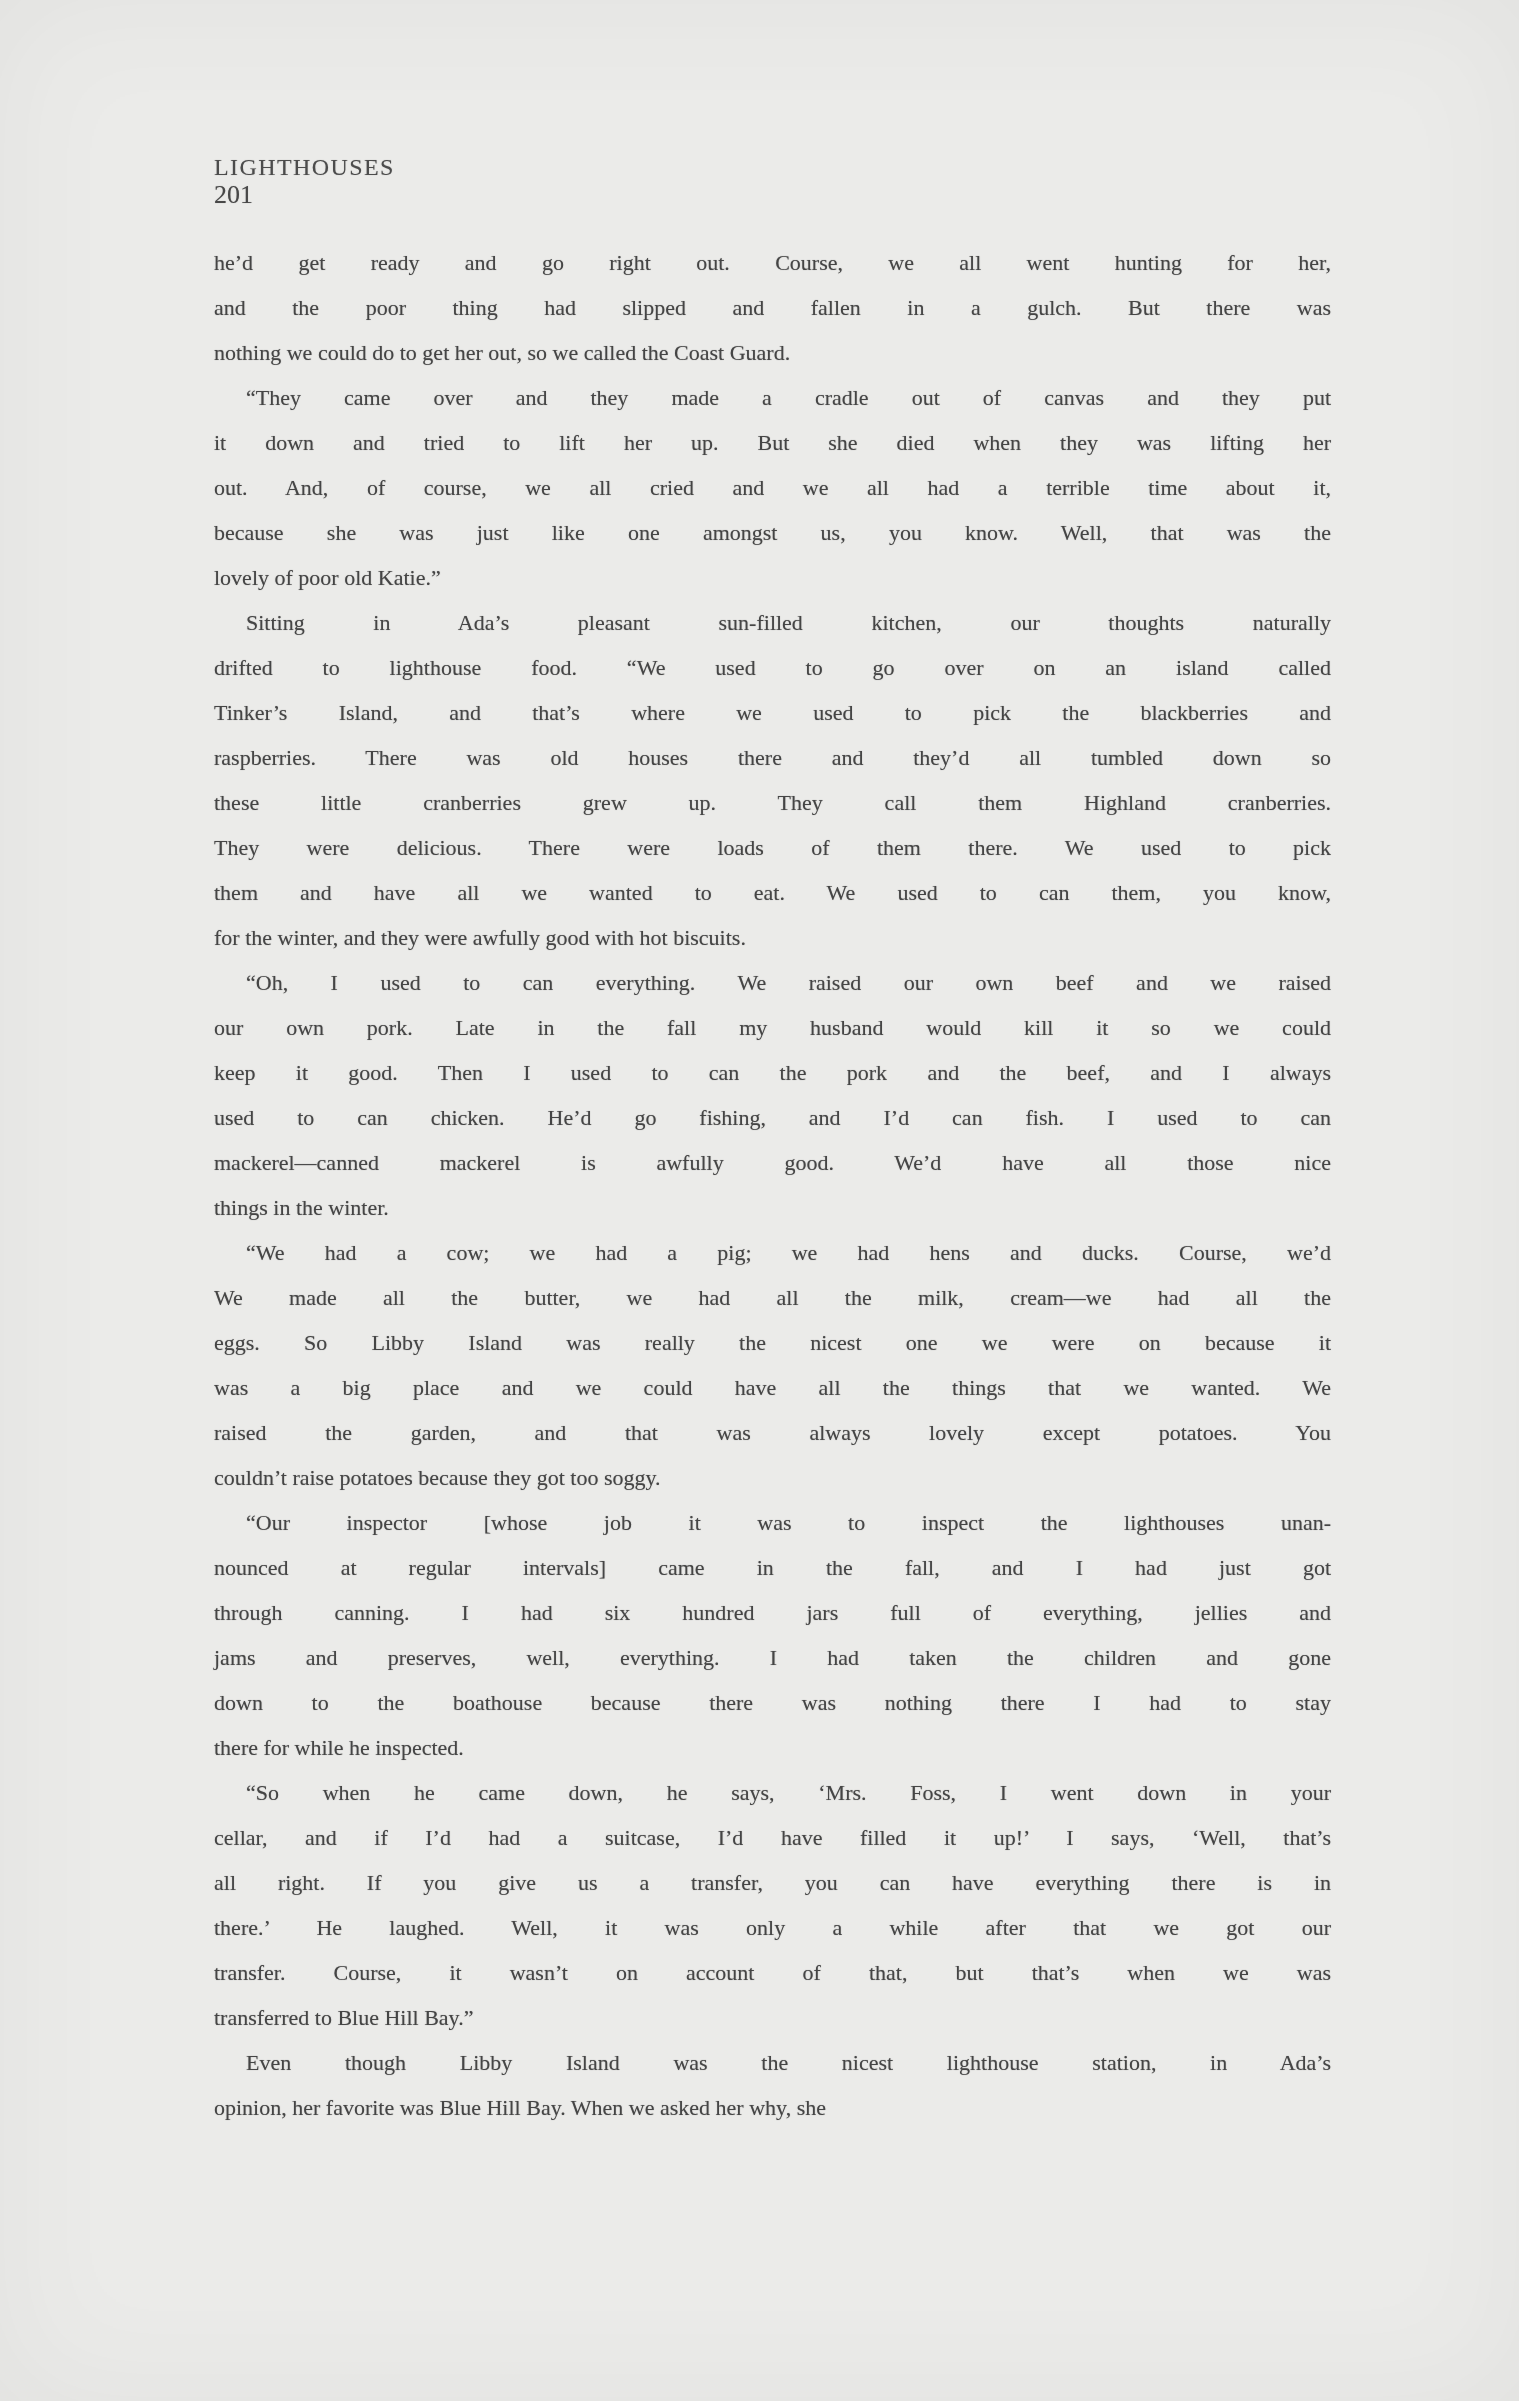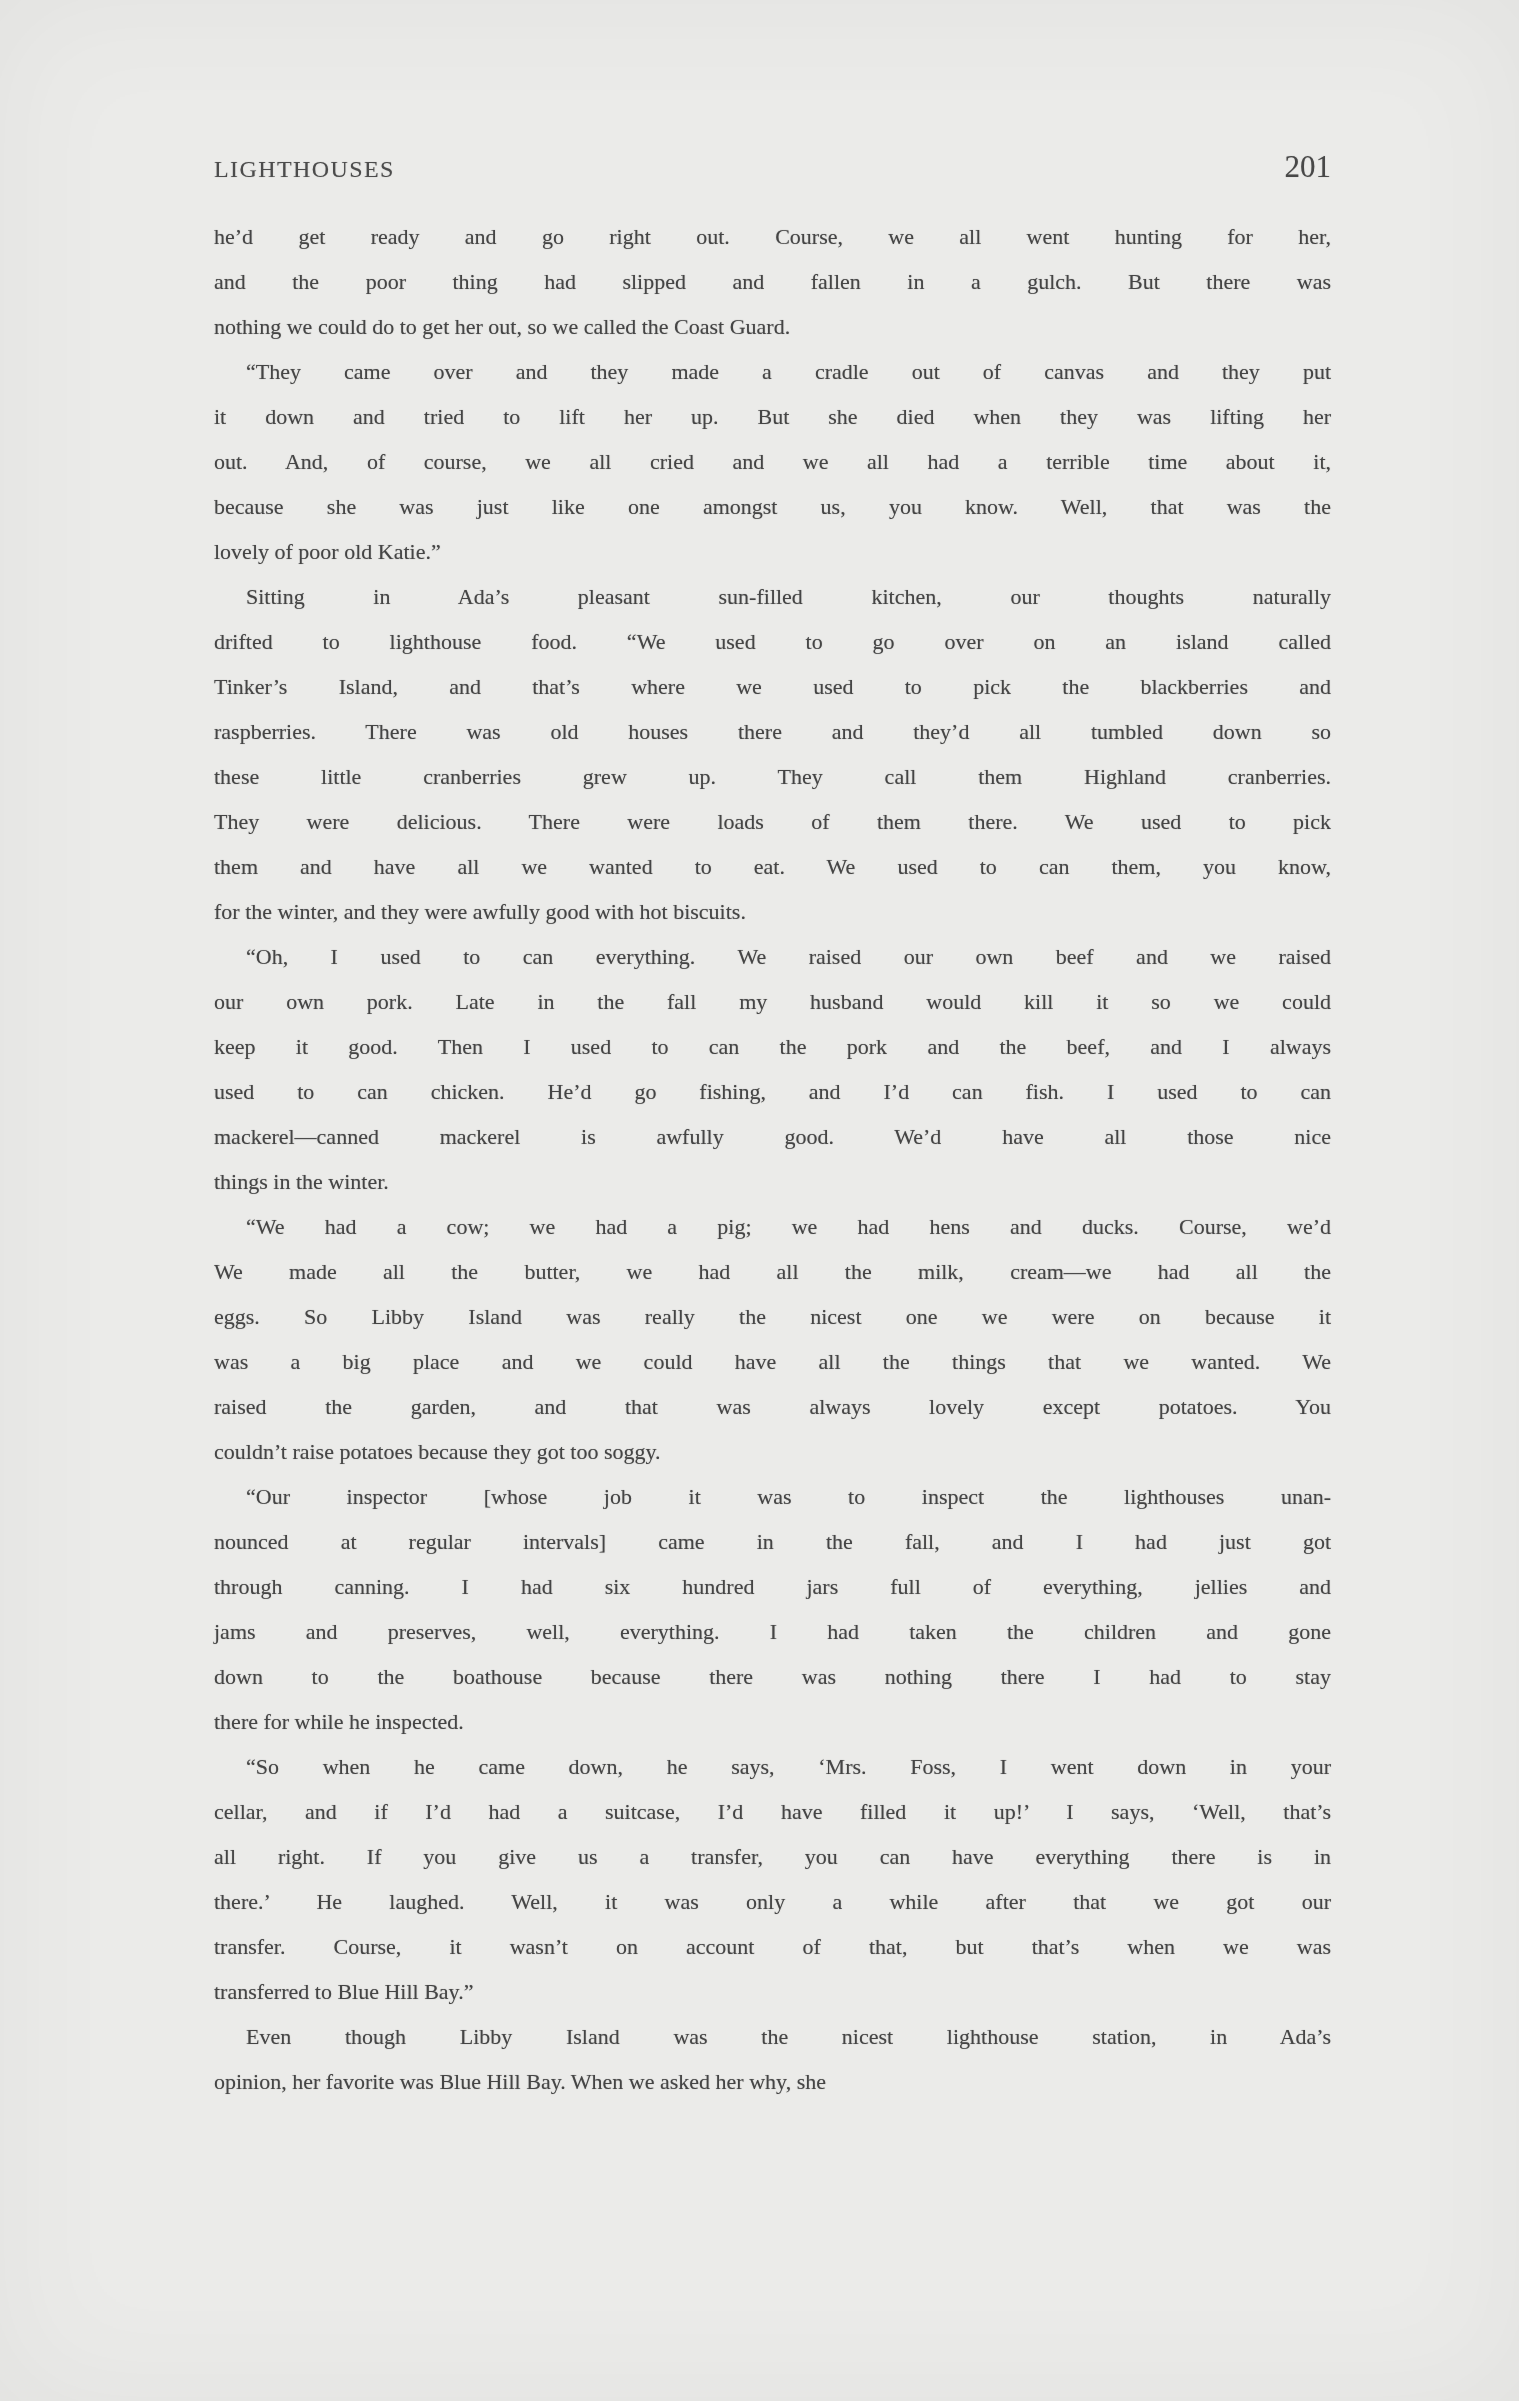--- a/index.html
+++ b/index.html
@@ -25,29 +25,30 @@
     position: absolute;
     left: 214px;
     top: 153px;
     width: 1117px;
   }
   .running-head {
     display: flex;
     justify-content: space-between;
     align-items: baseline;
     line-height: 28px;
+    flex-direction: column;
   }
   .head-title {
     font-size: 24px;
     letter-spacing: 1.4px;
     color: #4c4c4c;
     text-shadow: 0 0 1px rgba(76,76,76,0.4);
   }
   .page-num {
-    font-size: 31px;
+    font-size: 26px;
     color: #484848;
     text-shadow: 0 0 1px rgba(76,76,76,0.4);
   }
   .body-text {
     margin-top: 31px;
     font-size: 22px;
     line-height: 45px;
     text-shadow: 0 0 1.1px rgba(70,70,70,0.45);
   }
   .para { margin: 0; }

